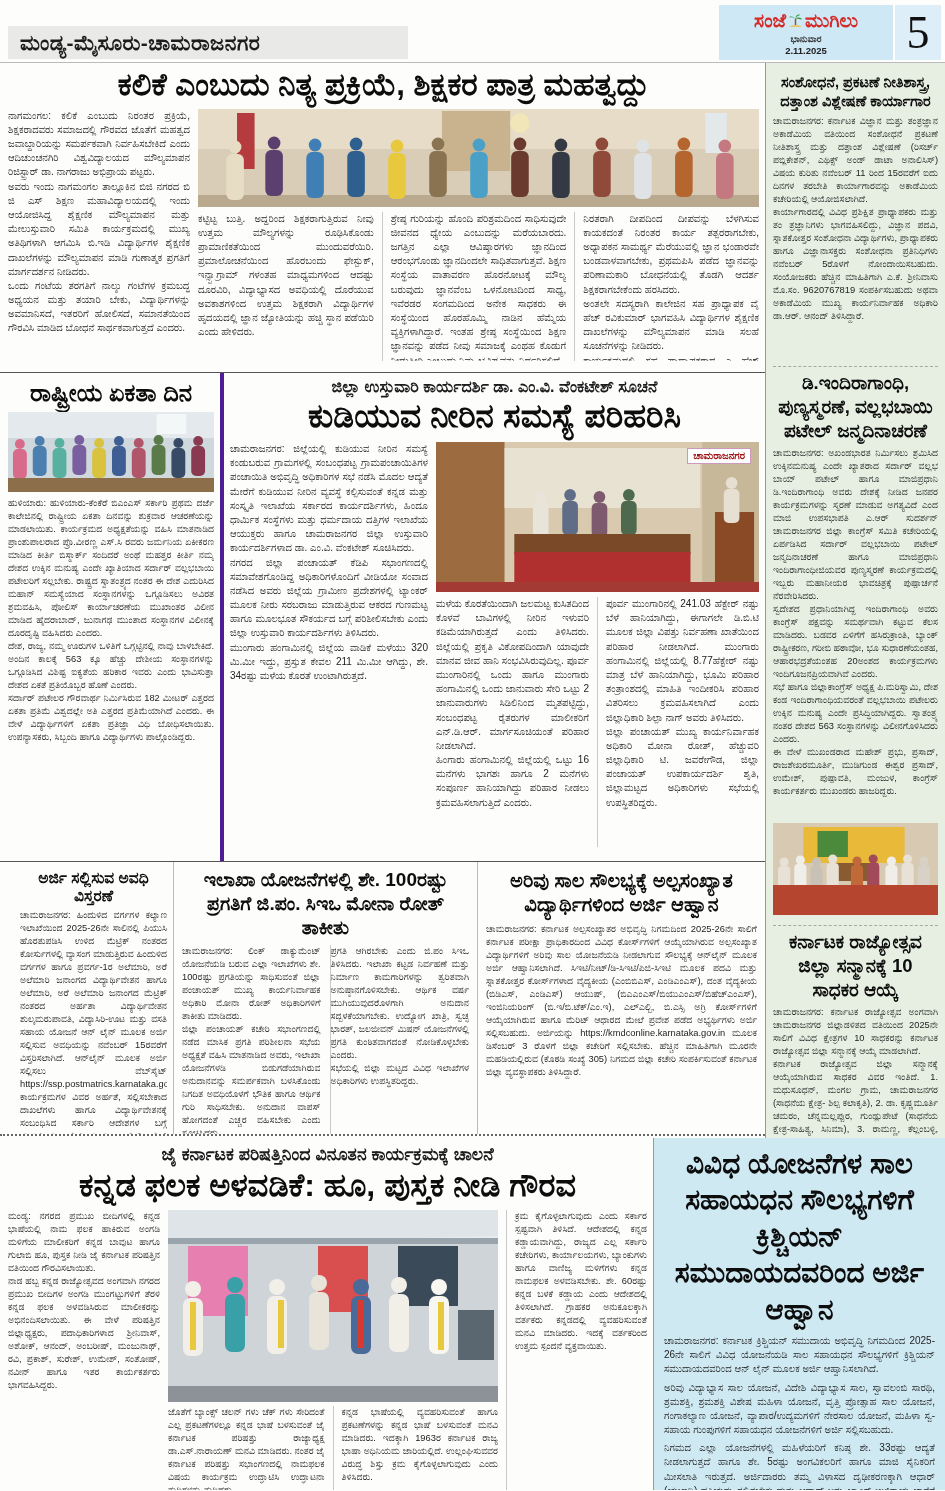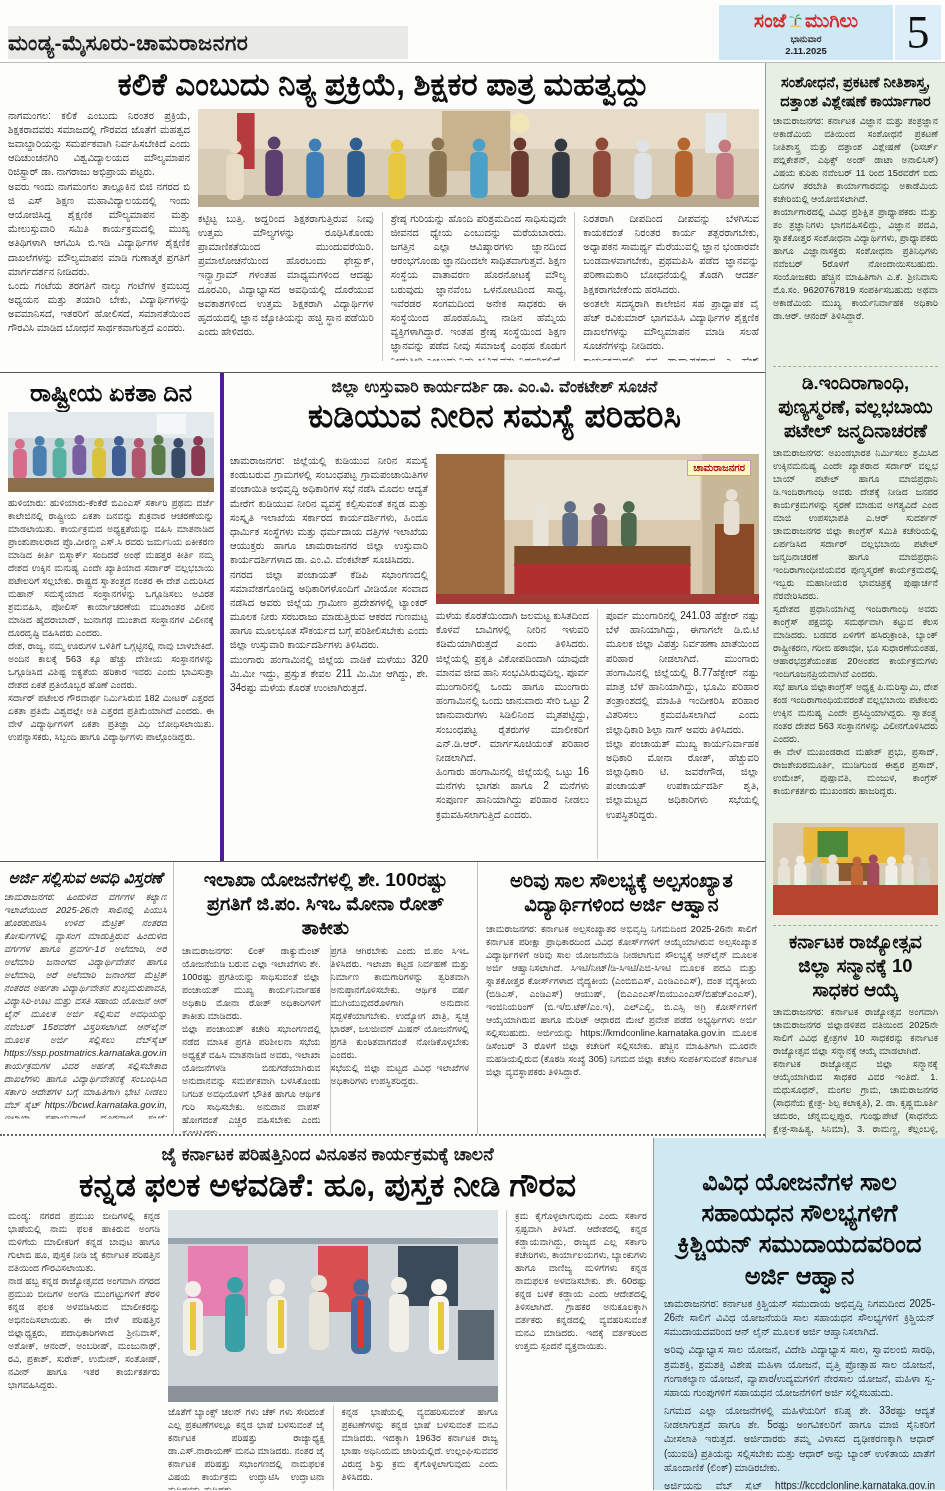--- a/index.html
+++ b/index.html
@@ -3,21 +3,21 @@
 <meta charset="utf-8">
 <style>
   * { margin:0; padding:0; box-sizing:border-box; }
   html,body { background:#f2f2f0; }
   body { font-family:"Liberation Sans", sans-serif; }
   .page { position:relative; width:945px; height:1491px; margin:0 auto; background:#fdfdfc; color:#1c1c1c; overflow:hidden; }
 
   
   .header { position:relative; height:62px; }
   .region-strip { position:absolute; left:8px; top:26px; width:400px; height:33px;
-    background:#e9e9e8; display:flex; align-items:center; 
+    background:#e9e9e8; display:flex; align-items:center; padding-left:12px;
     font-size:21px; font-weight:bold; letter-spacing:.5px; }
   .masthead { position:absolute; right:4px; top:5px; display:flex; height:55px; }
   .masthead-main { width:176px; background:#cfe8f6; display:flex; flex-direction:column; align-items:center; justify-content:center; border-right:2px solid #fff; }
   .masthead-name { display:flex; align-items:center; gap:2px; font-size:19px; font-weight:bold; color:#d42a28; }
   .masthead-day { font-size:9px; font-weight:bold; color:#333; margin-top:2px;text-align:right; }
   .masthead-date { font-size:9.5px; font-weight:bold; color:#222; }
   .page-number { width:46px; background:#ddeef8; display:flex; align-items:center; justify-content:center;
     font-family:"Liberation Serif", serif; font-size:46px; color:#111; }
 
   
@@ -44,33 +44,33 @@
   .photo { position:relative; overflow:hidden; background:#d8cfc0; }
   .photo svg { display:block; width:100%; height:100%; }
 
   
   .row2 { display:flex; height:489px; border-bottom:1.5px solid #555; }
   .unity { width:224px; padding:4px 6px 4px 8px; border-right:4px solid #4c1d95; overflow:hidden; }
   .unity h2 { font-size:24px; margin:2px 0 5px; }
   .unity-photo { height:80px; margin-bottom:5px; }
   .water { flex:1; padding:3px 6px; overflow:hidden; }
   .water-kicker { text-align:center; font-size:16px; font-weight:bold; margin-top:2px; }
-  .water h2 { font-size:33px; margin:1px 0 18px; }
+  .water h2 { font-size:33px; margin:1px 0 6px; }
   .water-cols { display:flex; gap:8px; height:405px; }
   .water-col1 { width:198px; }
   .water-right { flex:1; display:flex; flex-direction:column; }
   .water-photo { height:150px; margin-bottom:5px; }
-  .photo-stamp { position:absolute; top:6px; right:8px; background:#fef9c3; color:#a01114;
+  .photo-stamp { position:absolute; top:6px; right:8px; background:#ffffff; color:#a01114;
     font-size:10px; font-weight:bold; padding:1px 5px; border:1px solid #c9b; }
   .water-sub { display:flex; gap:8px; flex:1; overflow:hidden; }
   .water-sub > div { flex:1; }
 
   
   .row3 { display:flex; height:274px; border-bottom:2px dotted #666; }
-  .ext { width:174px; padding:4px 6px 4px 4px; border-right:1px solid #bbb; overflow:hidden;font-style:italic; }
+  .ext { width:174px; padding:4px 6px 4px 20px; border-right:1px solid #bbb; overflow:hidden; }
   .ext h3 { font-size:15.5px; margin:3px 0 4px; }
   .ceo { width:304px; padding:4px 8px; border-right:1px solid #bbb; overflow:hidden; }
   .ceo h3 { font-size:19px; line-height:1.25; margin:2px 0 6px; }
   .ceo-cols { display:flex; gap:9px; height:200px; overflow:hidden; }
   .ceo-cols > div { flex:1; }
   .arivu { flex:1; padding:4px 8px; overflow:hidden; }
   .arivu h3 { font-size:19.5px; line-height:1.25; margin:2px 0 6px; }
 
   
   .sb-art { border-bottom:1px dashed #9fae97; padding:4px 0 6px; }
@@ -85,21 +85,21 @@
   .kannada-kicker { text-align:center; font-size:17.5px; font-weight:bold; margin-top:2px; }
   .kannada h1 { font-size:32px; margin:2px 0 6px; }
   .kannada-cols { display:flex; gap:8px; height:288px; }
   .kan-col1 { width:152px; }
   .kan-mid { width:330px; display:flex; flex-direction:column; }
   .kan-photo { height:192px; margin-bottom:4px; }
   .kan-sub { display:flex; gap:8px; flex:1; overflow:hidden; }
   .kan-sub > div { flex:1; }
   .kan-col3 { flex:1; }
   .christian { flex:1; background:#cfe9f3; padding:8px 10px; overflow:hidden; }
-  .christian h2 { font-size:24px; line-height:1.3; margin-bottom:6px;margin-top:20px; }
+  .christian h2 { font-size:28px; line-height:1.3; margin-bottom:6px; }
   .christian .body-text { margin-bottom:4px; }
 </style>
 </head>
 <body>
 
 <div class="page">
 
   <div class="header">
     <div class="region-strip">ಮಂಡ್ಯ-ಮೈಸೂರು-ಚಾಮರಾಜನಗರ</div>
     <div class="masthead">

